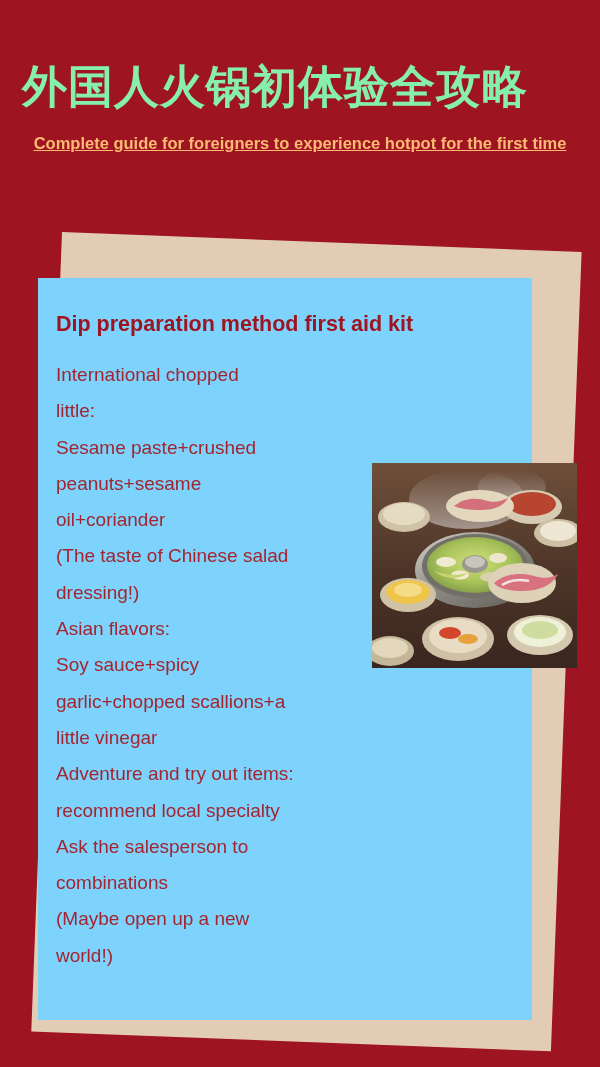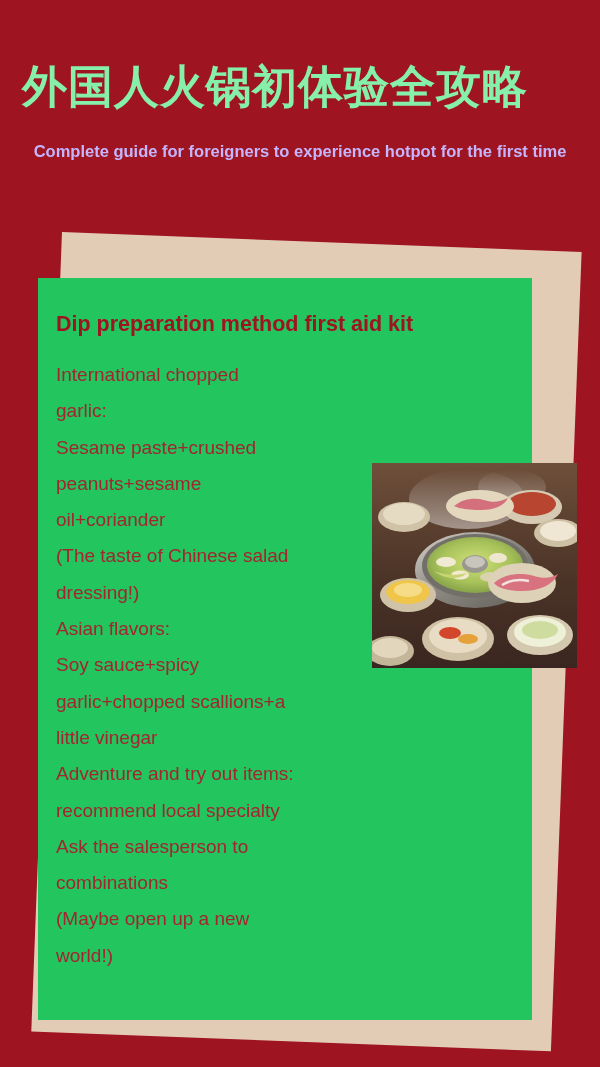--- a/index.html
+++ b/index.html
@@ -28,28 +28,29 @@
     margin: 0;
     padding: 62px 0 0 22px;
     font-size: 45px;
     line-height: 1.1;
     font-weight: bold;
     color: #86efac;
     letter-spacing: 1px;
     font-family: "DejaVu Sans", sans-serif;
   }
   .subtitle-en {
-    margin: 16px;
+    margin: 8px;
     padding: 14px 6px 0 6px;
     text-align: center;
     font-size: 16.5px;
     font-weight: bold;
-    color: #c4b5fd;
+    color: #fdba74;
     font-family: "Liberation Sans", sans-serif;
     white-space: nowrap;
+    text-decoration: underline;
   }
 
   
   .back-card {
     position: absolute;
     left: 62px;
     top: 232px;
     width: 520px;
     height: 800px;
     background: #e9dcc3;
@@ -58,21 +59,21 @@
     transform-origin: top left;
   }
 
   
   .content-card {
     position: absolute;
     left: 38px;
     top: 278px;
     width: 494px;
     height: 742px;
-    background: #22c55e;
+    background: #7dd3fc;
   }
   .card-heading {
     margin: 0;
     padding: 34px 0 0 18px;
     font-size: 21.5px;
     font-weight: bold;
     color: #9e1420;
     font-family: "Liberation Sans", sans-serif;
   }
   .card-body {
@@ -106,21 +107,21 @@
   <h1 class="title-cn">外国人火锅初体验全攻略</h1>
   <div class="subtitle-en">Complete guide for foreigners to experience hotpot for the first time</div>
 </div>
 
 <div class="back-card"></div>
 
 <div class="content-card">
   <h2 class="card-heading">Dip preparation method first aid kit</h2>
   <div class="card-body">
     <div class="body-line">International chopped</div>
-    <div class="body-line">garlic:</div>
+    <div class="body-line">little:</div>
     <div class="body-line">Sesame paste+crushed</div>
     <div class="body-line">peanuts+sesame</div>
     <div class="body-line">oil+coriander</div>
     <div class="body-line">(The taste of Chinese salad</div>
     <div class="body-line">dressing!)</div>
     <div class="body-line">Asian flavors:</div>
     <div class="body-line">Soy sauce+spicy</div>
     <div class="body-line">garlic+chopped scallions+a</div>
     <div class="body-line">little vinegar</div>
     <div class="body-line">Adventure and try out items:</div>

